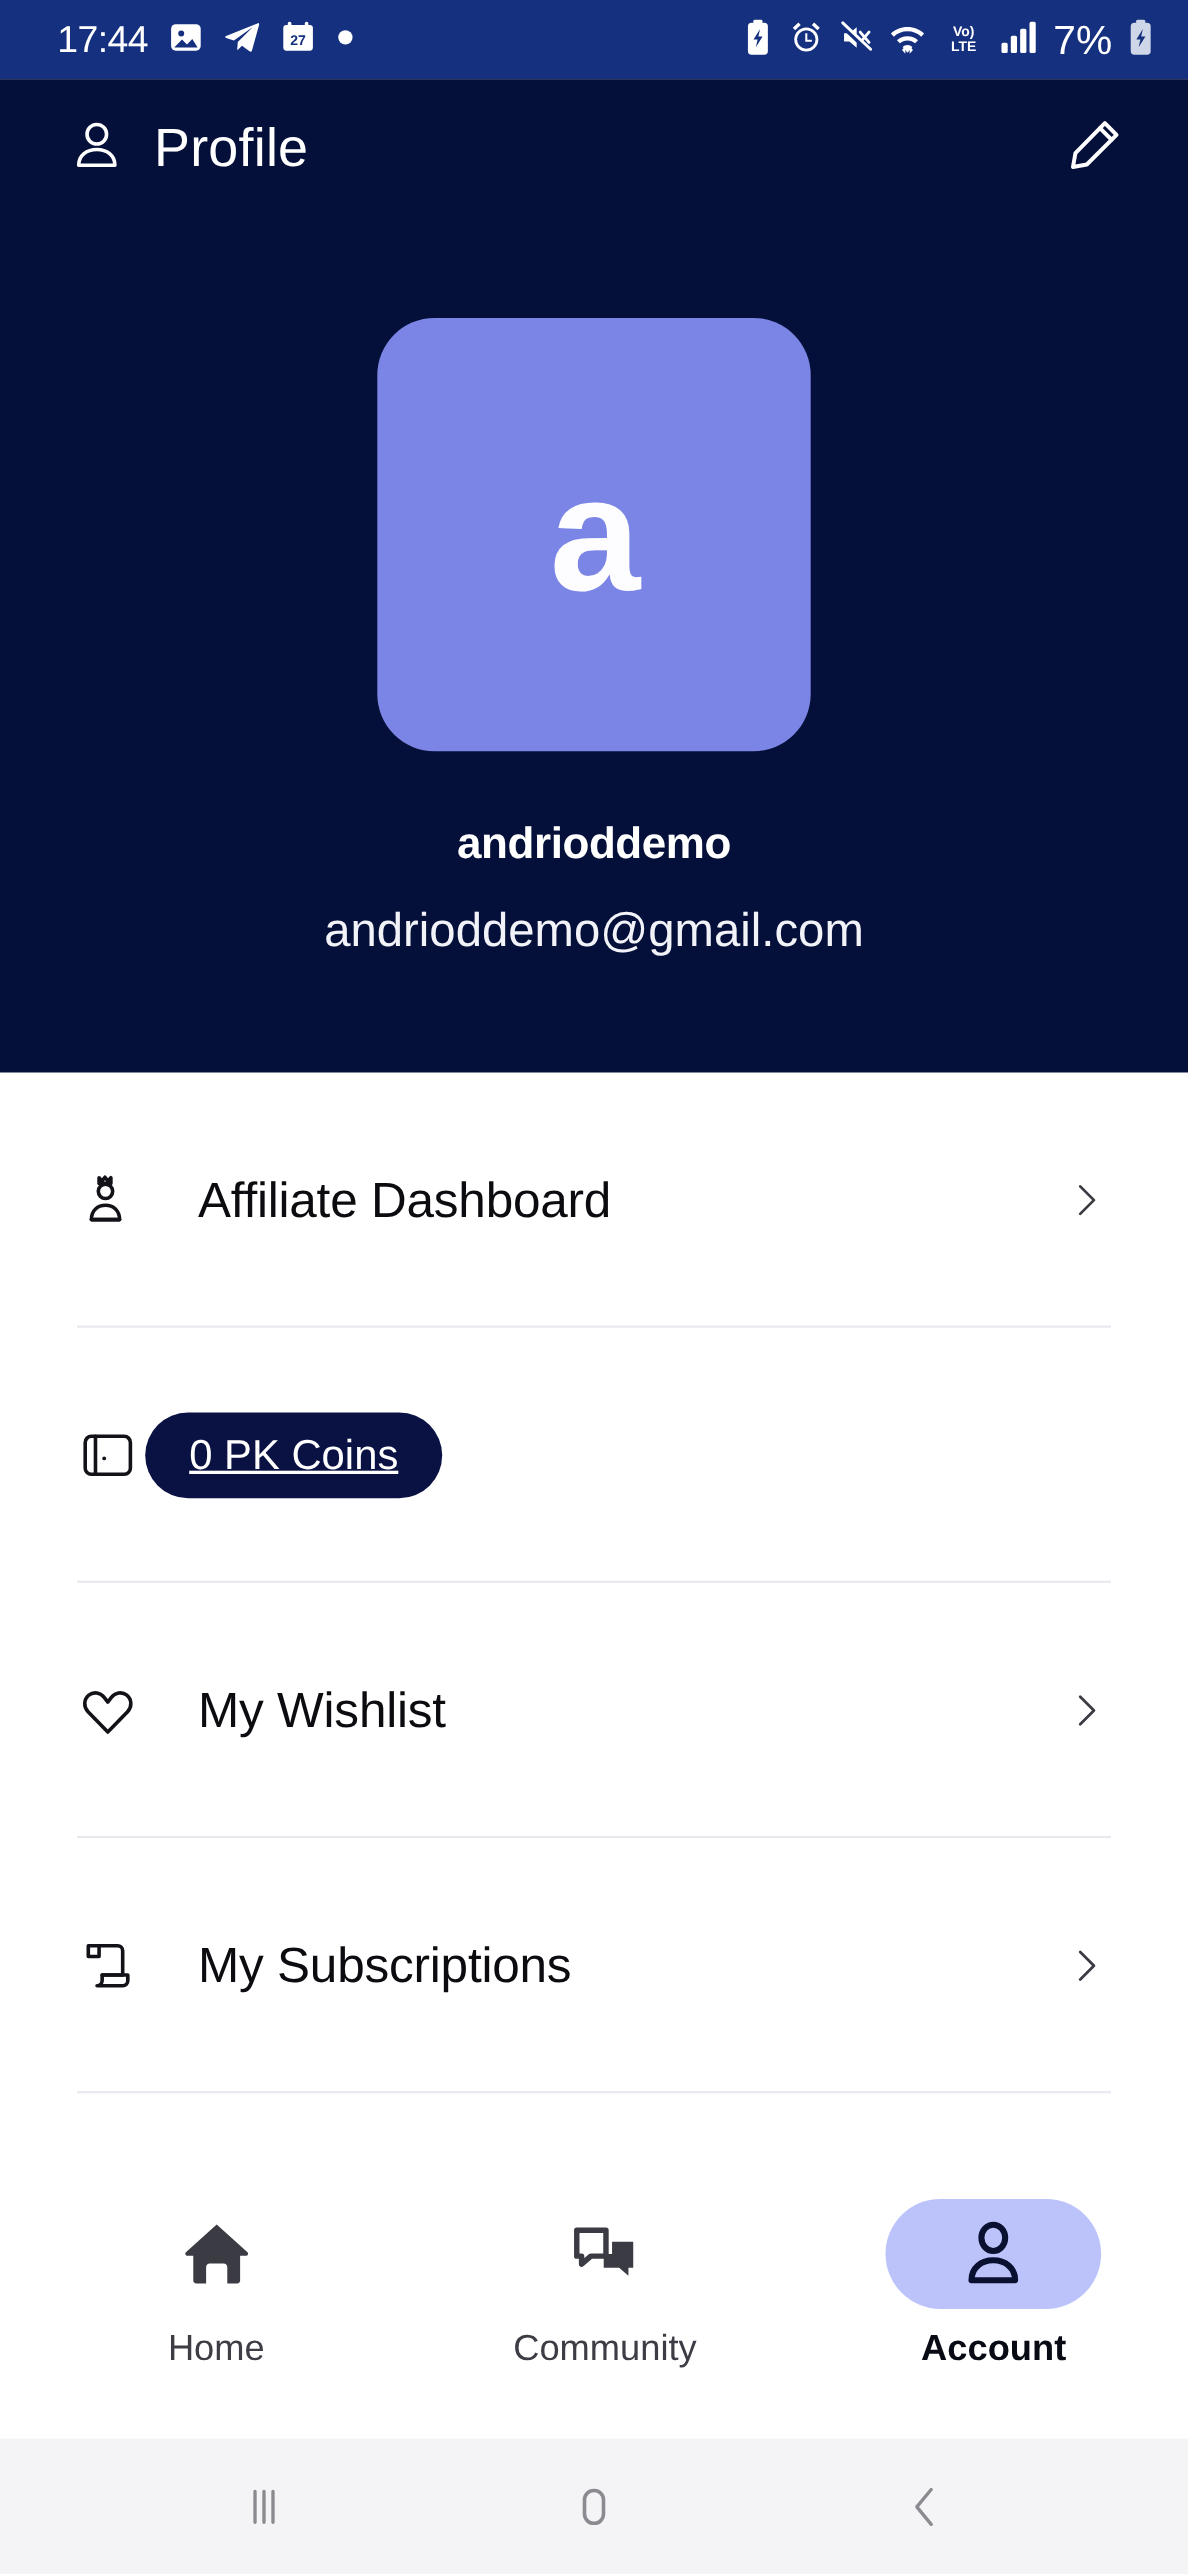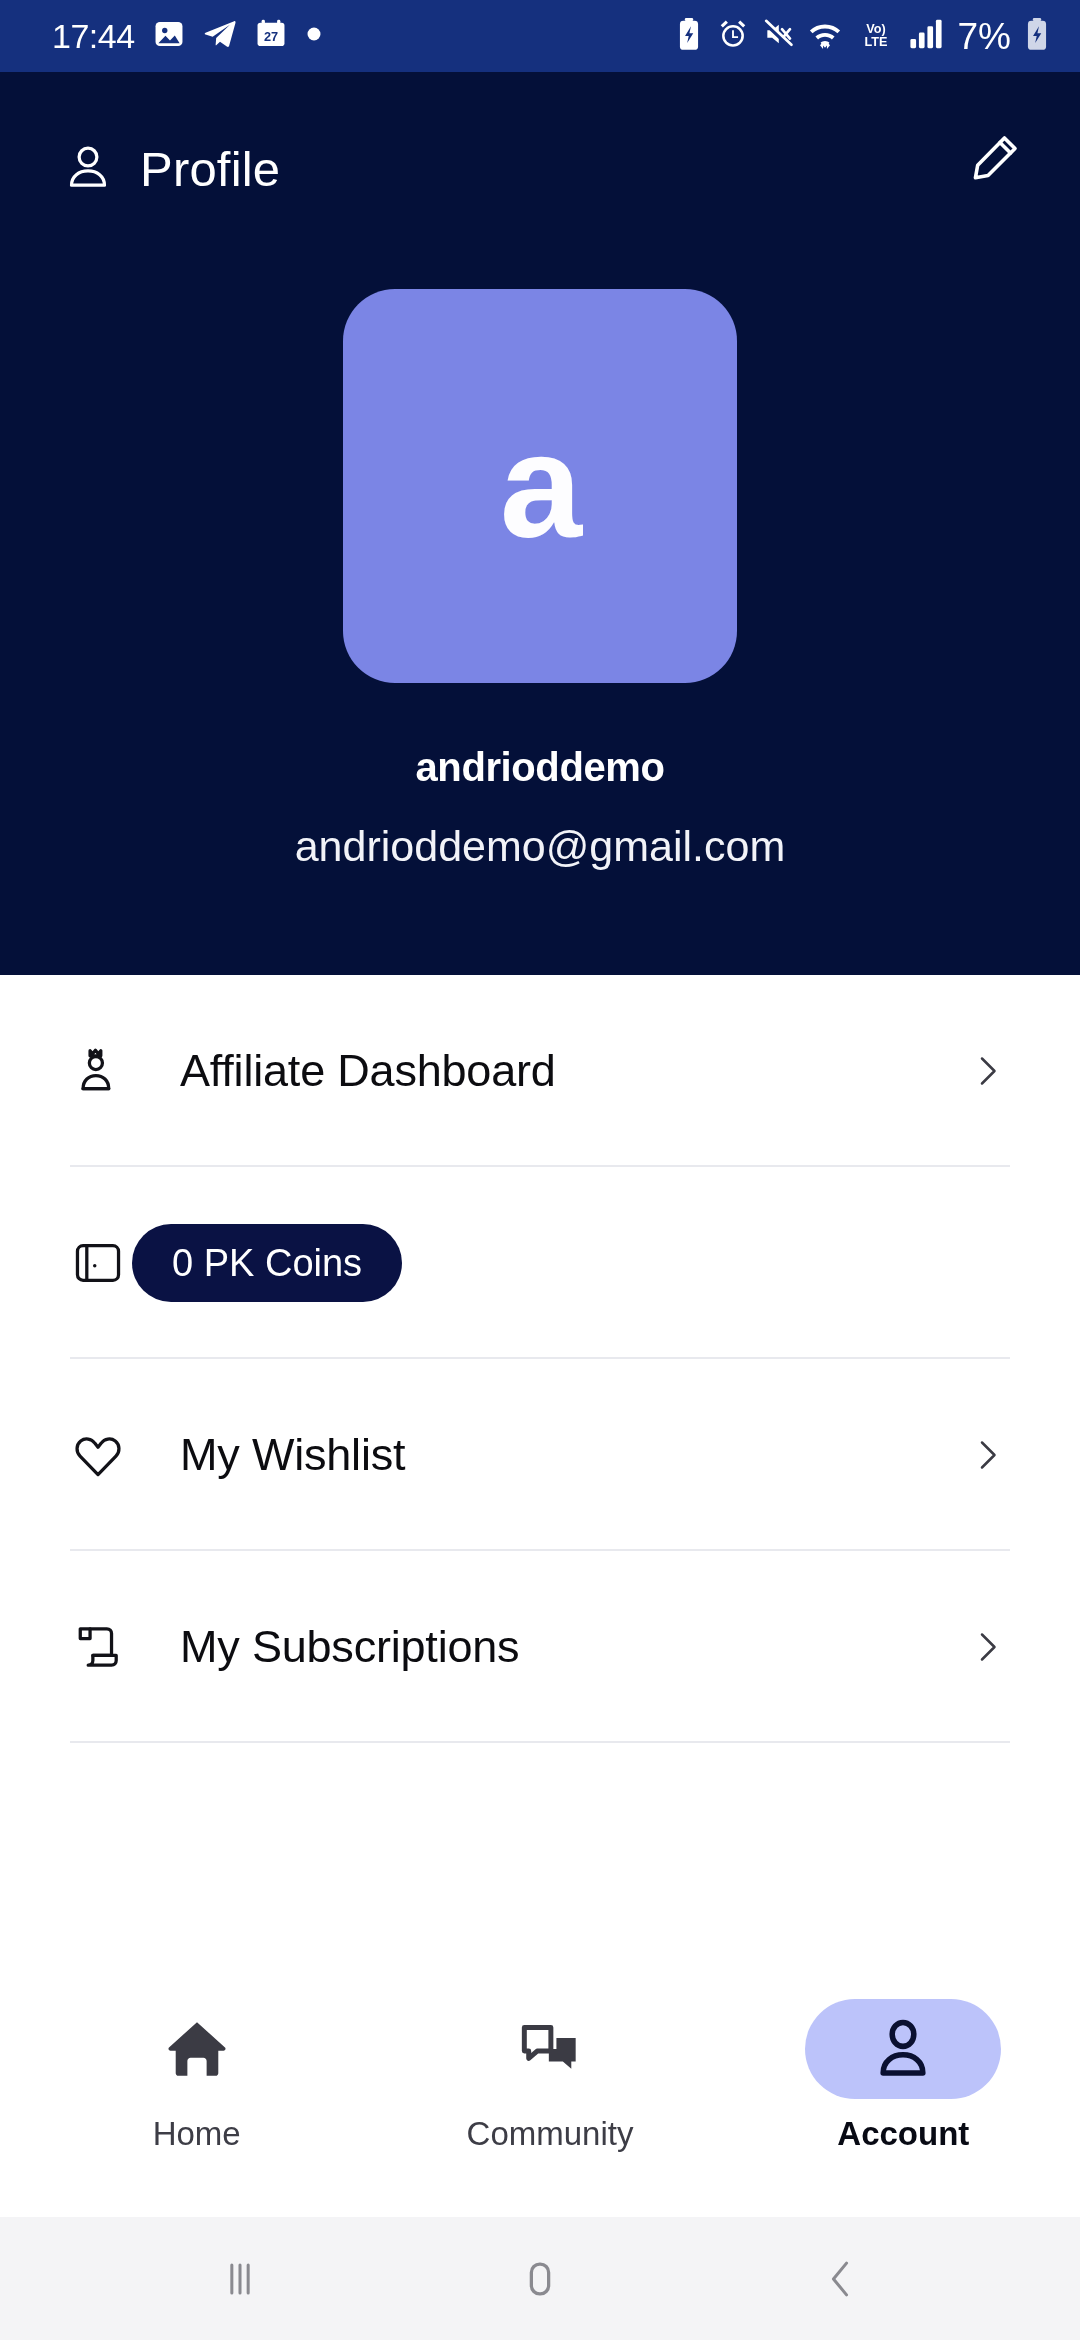--- a/index.html
+++ b/index.html
@@ -35,21 +35,21 @@
     height:903px;
     display:flex;
     flex-direction:column;
     align-items:center;
     position:relative;
   }
   .header-bar {
     width:100%;
     height:125px;
     display:flex;
-    align-items:flex-end;
+    align-items:center;
     justify-content:space-between;
     padding:0 48px 0 62px;
   }
   .header-left { display:flex; align-items:center; gap:26px; }
   .header-title { color:#ffffff; font-size:49px; font-weight:400; letter-spacing:0.2px; }
   .edit-btn { width:74px; height:74px; display:flex; align-items:center; justify-content:center; }
 
   .avatar {
     width:394px; height:394px;
     margin-top:92px;
@@ -75,21 +75,21 @@
   .user-email {
     margin-top:32px;
     color:#f2f3f8;
     font-size:43px;
     font-weight:400;
   }
 
   
   .menu { flex:1 1 auto; background:#ffffff; padding:0 70px; }
   .menu-row {
-    height:192px;
+    height:232px;
     display:flex;
     align-items:center;
     position:relative;
   }
   .menu-row + .menu-row::before,
   .menu-row::after { content:""; }
   .menu-row::after {
     content:"";
     position:absolute;
     left:0; right:0; bottom:0;
@@ -112,20 +112,21 @@
   .chev { flex:none; display:flex; align-items:center; justify-content:center; width:46px; }
   .badge {
     background:#0a1244;
     color:#ffffff;
     font-size:38px;
     font-weight:400;
     border-radius:60px;
     padding:20px 40px;
     line-height:1;
     white-space:nowrap;
+    text-decoration:underline;
   }
 
   
   .bottomnav {
     flex:none;
     height:240px;
     background:#ffffff;
     display:flex;
     align-items:flex-start;
     padding-top:22px;

